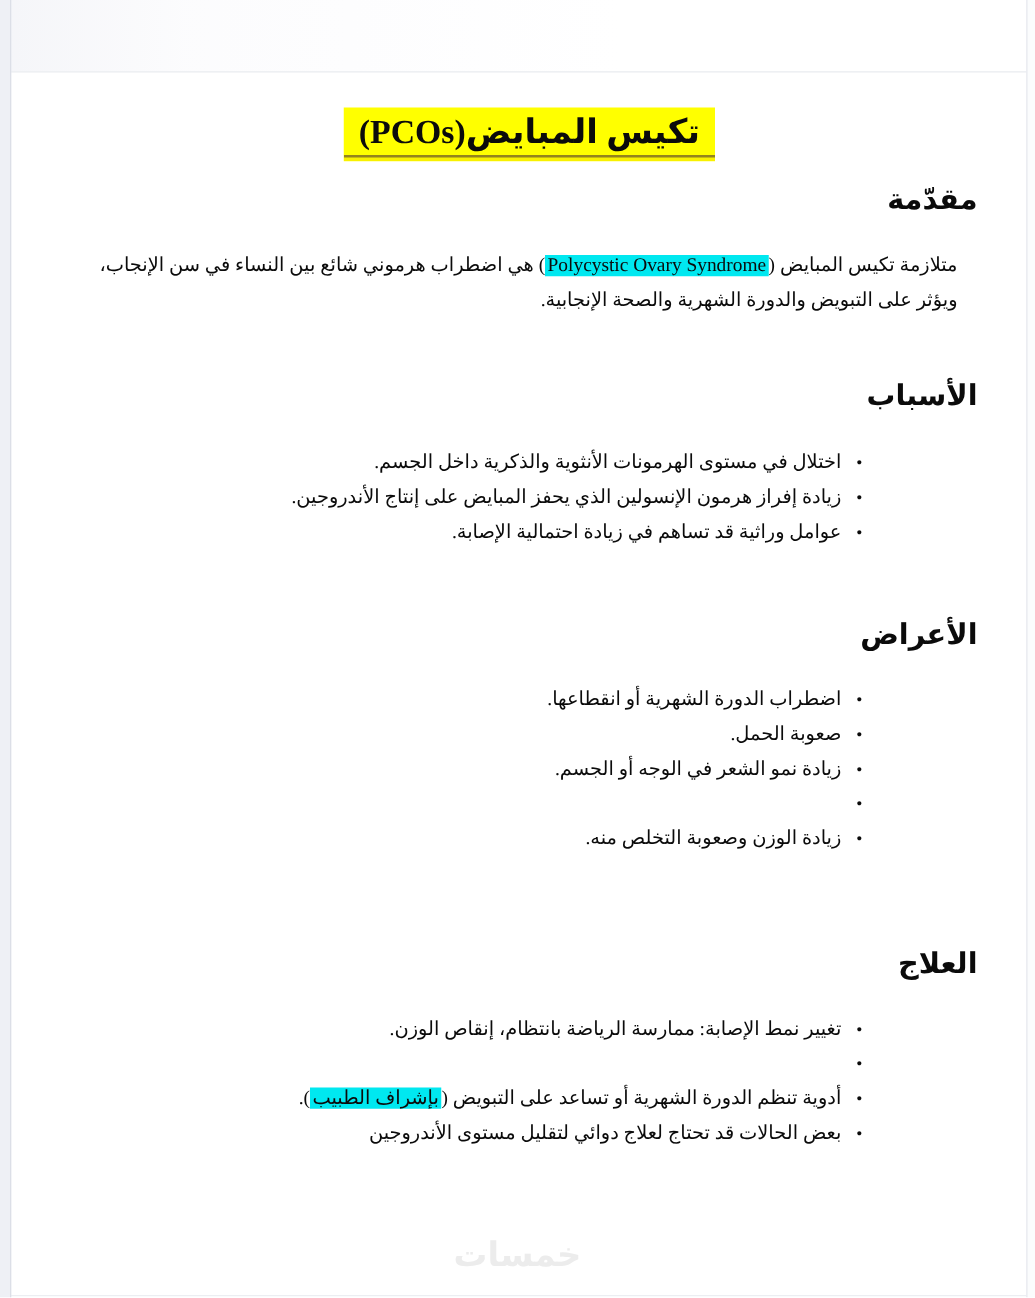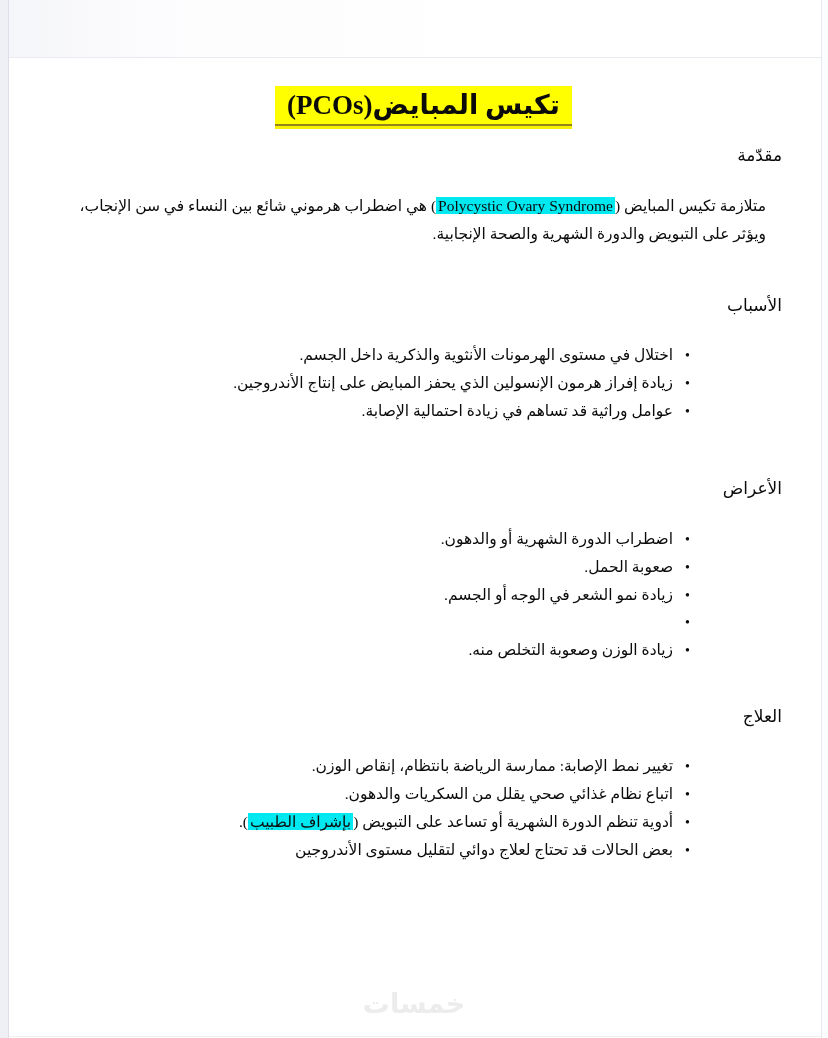--- a/index.html
+++ b/index.html
@@ -60,29 +60,29 @@
   .hl-yellow {
     display: inline-block;
     background: #ffff00;
     padding: 5px 12px 8px;
     box-shadow: inset 0 -3px 0 #f8f000, inset 0 -5px 0 #93841d;
     text-align: center;
   }
   .hl-yellow .t-en { font-weight: 700; }
 
   h2.sec-heading {
-    font-size: 17px;
-    font-weight: 400;
+    font-size: 23px;
+    font-weight: 700;
     margin-top: 50px;
     line-height: 1.2;
   }
   .sec-intro h2.sec-heading { margin-top: 17px; }
   .sec-causes h2.sec-heading { margin-top: 48px; }
   .sec-symptoms h2.sec-heading { margin-top: 54px; }
-  .sec-treatment h2.sec-heading { margin-top: 43px; }
+  .sec-treatment h2.sec-heading { margin-top: 72px; }
 
   p.para {
     font-size: 15.5px;
     line-height: 28px;
     margin: 26px 16px 0 0;
     text-align: right;
   }
   .hl-cyan {
     background: #00e8f0;
     padding: 0 2px;
@@ -155,21 +155,21 @@
               <span class="marker">•</span>
               <span class="btext"><span>عوامل وراثية قد تساهم في زيادة احتمالية الإصابة.</span></span>
             </li>
           </ul>
         </section>
         <section class="sec sec-symptoms">
           <h2 class="sec-heading">الأعراض</h2>
           <ul class="blist">
             <li>
               <span class="marker">•</span>
-              <span class="btext"><span>اضطراب الدورة الشهرية أو والدهون.</span></span>
+              <span class="btext"><span>اضطراب الدورة الشهرية أو انقطاعها.</span></span>
             </li>
             <li>
               <span class="marker">•</span>
               <span class="btext"><span>صعوبة الحمل.</span></span>
             </li>
             <li>
               <span class="marker">•</span>
               <span class="btext"><span>زيادة نمو الشعر في الوجه أو الجسم.</span></span>
             </li>
             <li>
@@ -183,21 +183,20 @@
         </section>
         <section class="sec sec-treatment">
           <h2 class="sec-heading">العلاج</h2>
           <ul class="blist">
             <li>
               <span class="marker">•</span>
               <span class="btext"><span>تغيير نمط الإصابة: ممارسة الرياضة بانتظام، إنقاص الوزن.</span></span>
             </li>
             <li>
               <span class="marker">•</span>
-              <span class="btext"><span>اتباع نظام غذائي صحي يقلل من السكريات والدهون.</span></span>
             </li>
             <li>
               <span class="marker">•</span>
               <span class="btext"><span>أدوية تنظم الدورة الشهرية أو تساعد على التبويض (</span><span class="hl-cyan" style="background: rgb(0, 232, 240); font-family: Liberation Serif, serif;">بإشراف الطبيب</span><span>).</span></span>
             </li>
             <li>
               <span class="marker">•</span>
               <span class="btext"><span>بعض الحالات قد تحتاج لعلاج دوائي لتقليل مستوى الأندروجين</span></span>
             </li>
           </ul>

